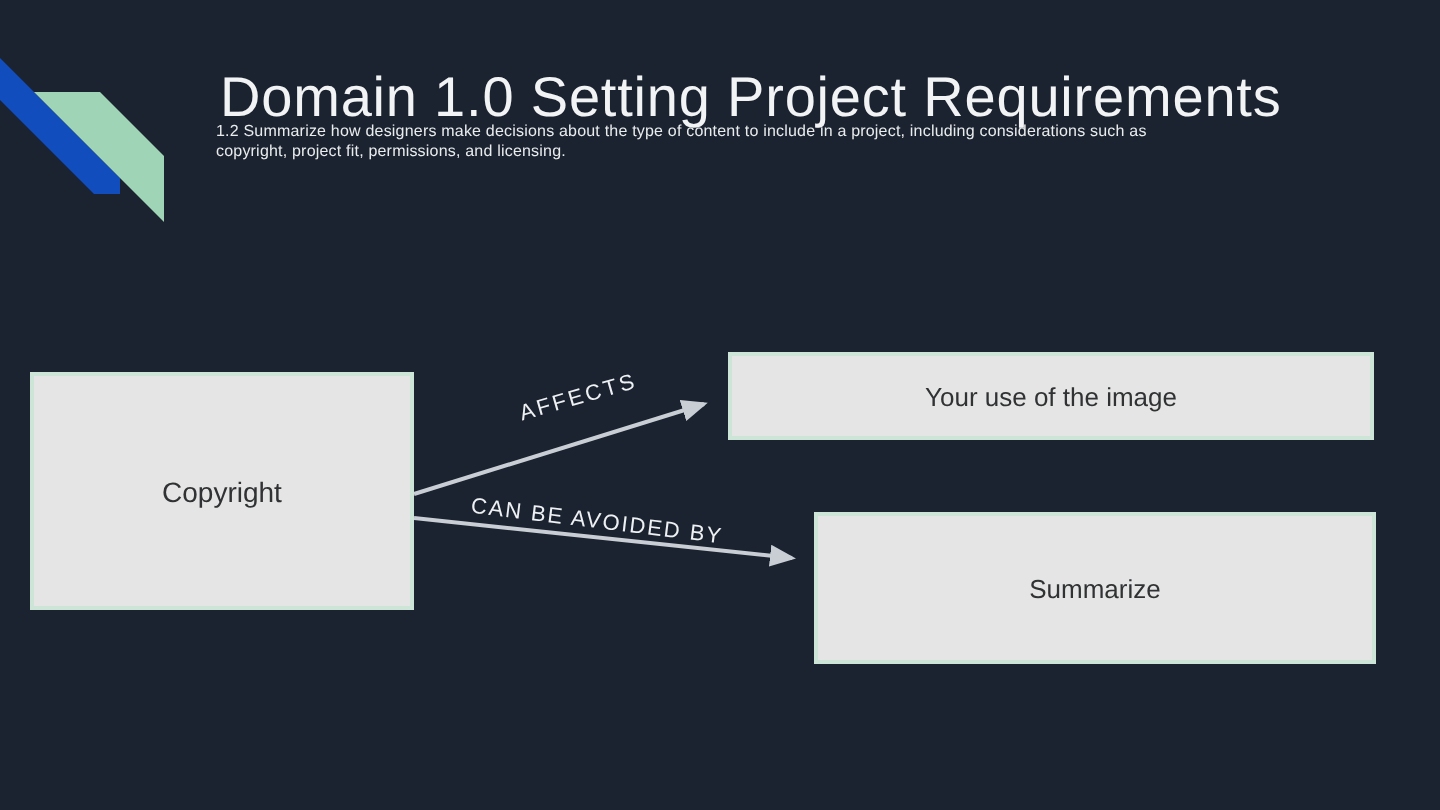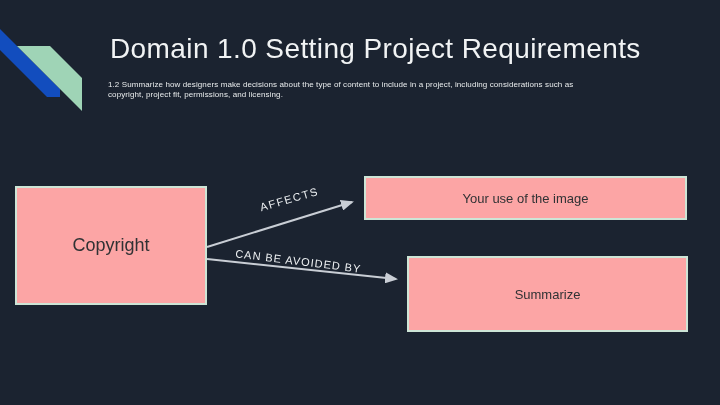--- a/index.html
+++ b/index.html
@@ -30,44 +30,44 @@
     font-size: 28px;
     line-height: 28px;
     font-weight: 400;
     letter-spacing: 0.4px;
     color: #f1f3f4;
     white-space: nowrap;
   }
   .subtitle {
     position: absolute;
     left: 108px;
-    top: 80px;
+    top: 61px;
     width: 478px;
     font-size: 8px;
     line-height: 9.8px;
     letter-spacing: 0.1px;
     color: #e9eced;
   }
   .node {
     position: absolute;
     box-sizing: border-box;
-    background: #fca5a5;
+    background: #e5e5e5;
     border: 2px solid #cde5d6;
     color: #303234;
     display: flex;
     align-items: center;
     justify-content: center;
     text-align: center;
   }
   .node-copyright {
     left: 15px;
     top: 186px;
     width: 192px;
     height: 119px;
-    font-size: 18px;
+    font-size: 14px;
   }
   .node-image-use {
     left: 364px;
     top: 176px;
     width: 323px;
     height: 44px;
     font-size: 13px;
   }
   .node-licencing {
     left: 407px;

